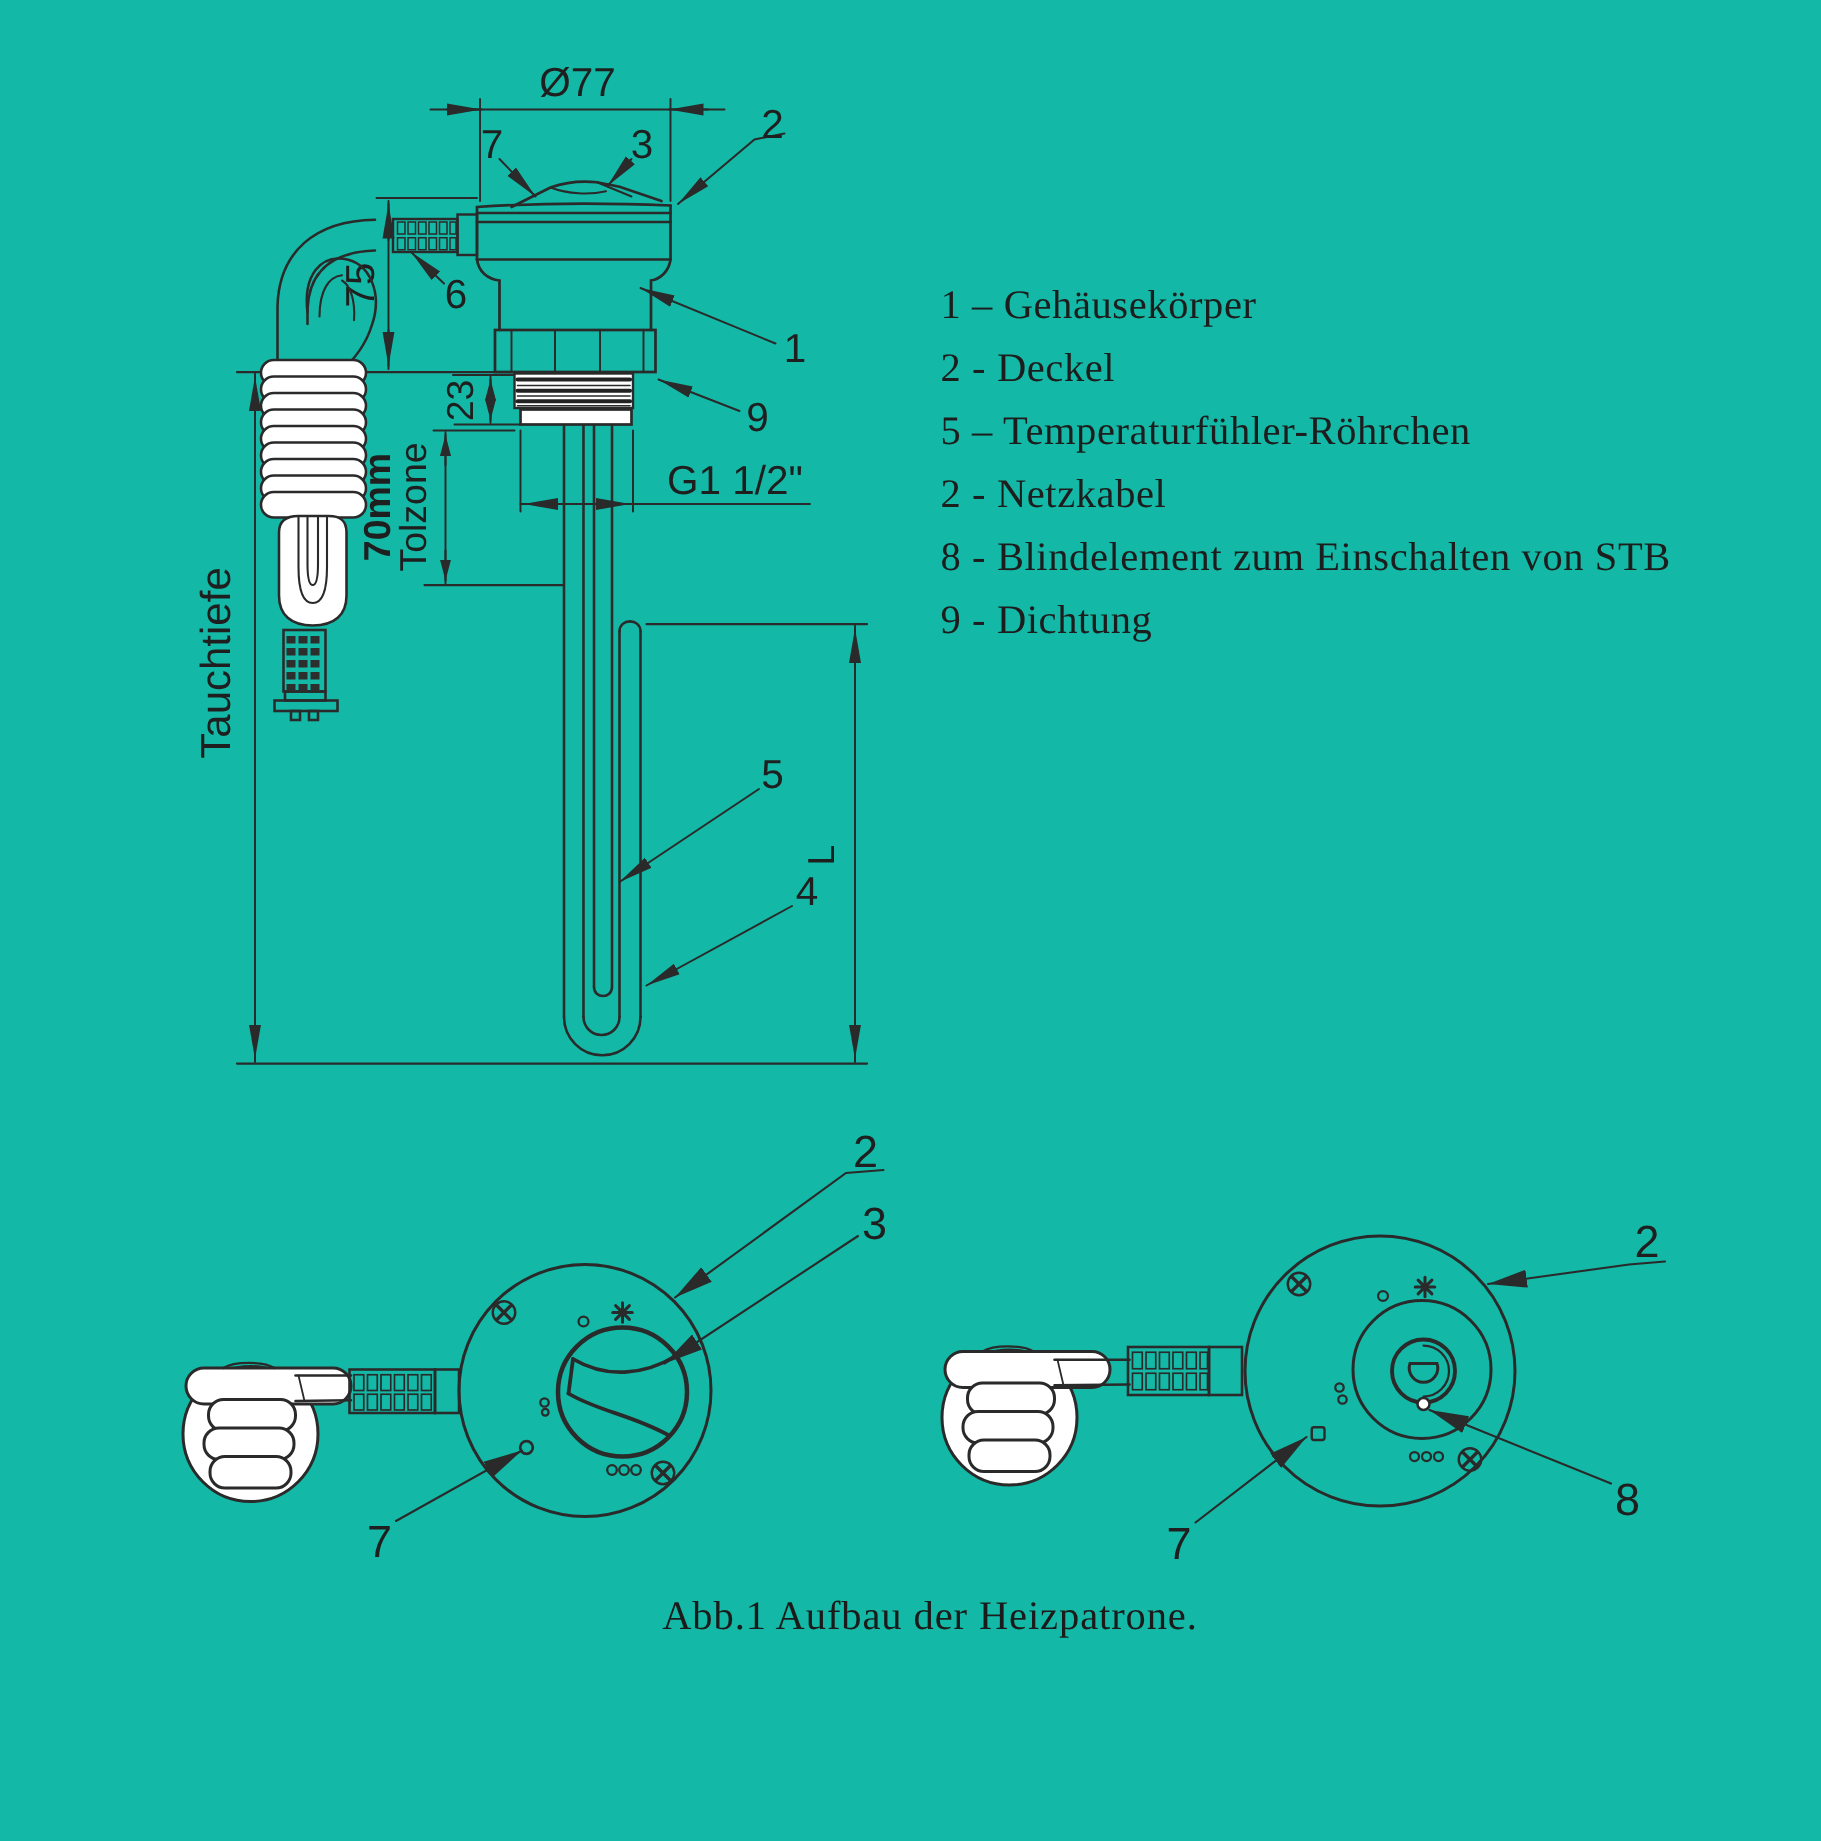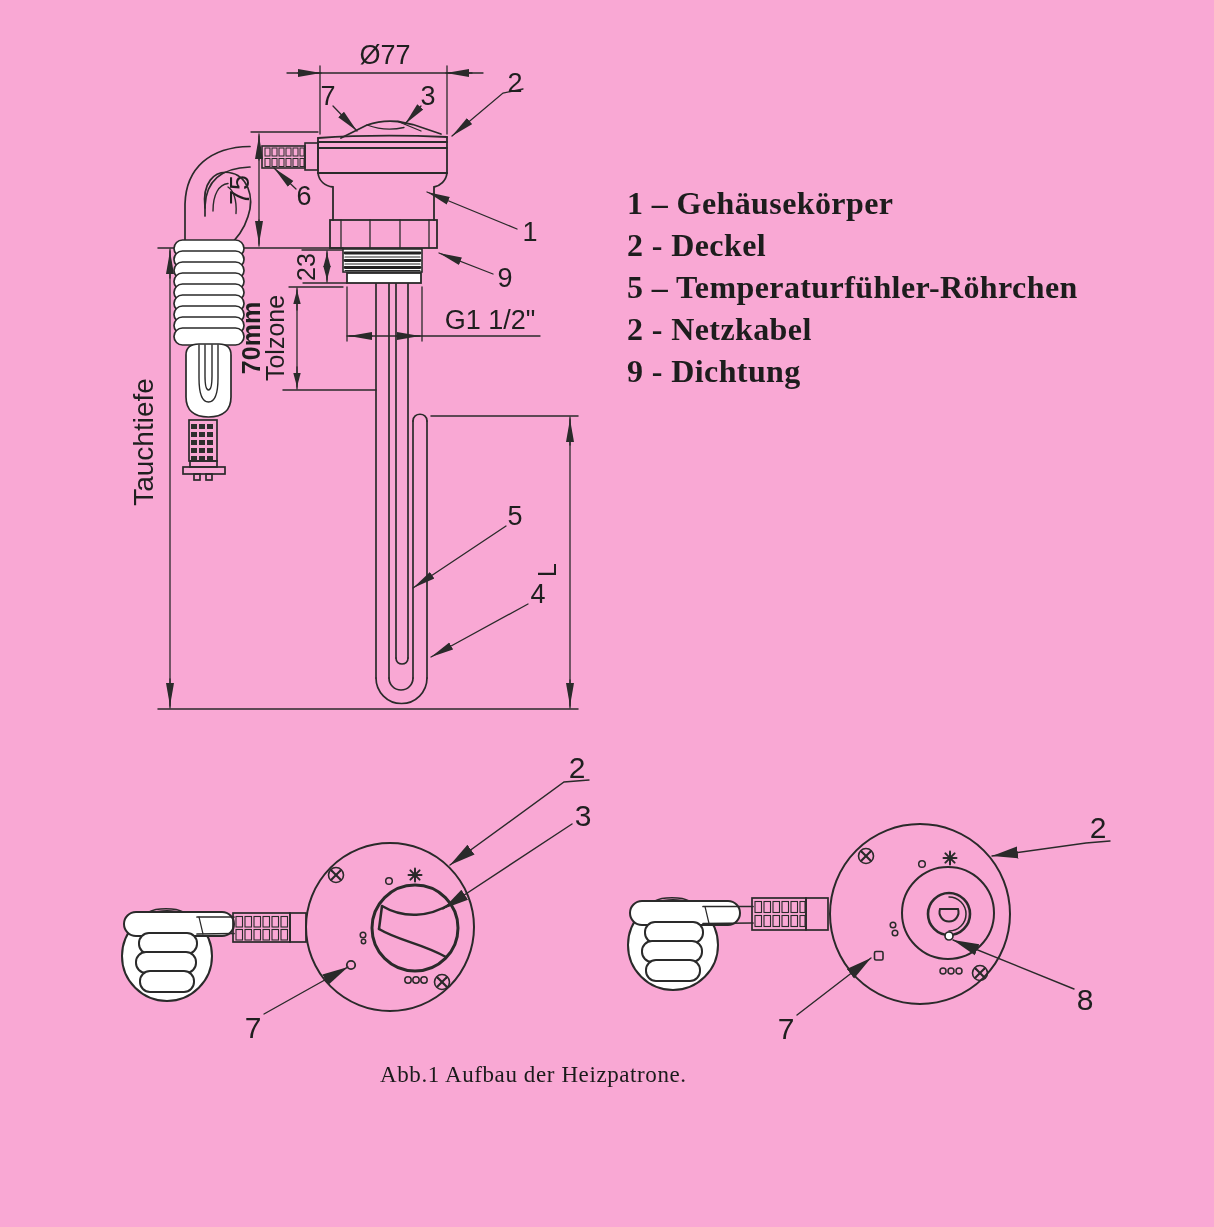--- a/index.html
+++ b/index.html
@@ -1,22 +1,22 @@
 <!DOCTYPE html>
 <html><head>
 <meta charset="utf-8">
 <style>
   html,body{margin:0;padding:0;background:#ffffff;}
-  .page{position:relative;width:1214px;height:1227px;background:#f9a8d4;overflow:hidden;
+  .page{position:relative;width:1214px;height:1227px;background:#14b8a6;overflow:hidden;
         font-family:"Liberation Serif", serif;}
   .drawing-svg{position:absolute;left:0;top:0;}
-  .legend{position:absolute;left:627px;top:182px;font-size:32px;line-height:42px;
-          color:#1d1d1d;letter-spacing:0.4px;white-space:nowrap;font-weight:bold;}
+  .legend{position:absolute;left:627px;top:182px;font-size:27px;line-height:42px;
+          color:#1d1d1d;letter-spacing:0.4px;white-space:nowrap;}
   .legend-item{height:42px;}
-  .cap{position:absolute;color:#1b1b1b;font-size:23px;letter-spacing:0.6px;}
+  .cap{position:absolute;color:#1b1b1b;font-size:27px;letter-spacing:0.6px;text-align:center;}
   .cap-fig{left:380px;top:1062px;width:480px;}
   .cap-tab{left:380px;top:1183px;width:560px;}
   svg text{font-family:"Liberation Sans", sans-serif;fill:#1f1f1f;}
   .dimtxt{font-size:27px;}
   .dimtxt-sm{font-size:25px;}
   .callout{font-size:27px;}
   .callout-big{font-size:30px;}
 </style>
 </head>
 <body>
@@ -389,18 +389,19 @@
     <text class="callout-big" x="1085" y="1010" text-anchor="middle" stroke="none">8</text>
     <text class="callout-big" x="786" y="1039" text-anchor="middle" stroke="none">7</text>
   </g>
 </svg>
 
 <div class="legend">
   <div class="legend-item">1 – Gehäusekörper</div>
   <div class="legend-item">2 - Deckel</div>
   <div class="legend-item">5 – Temperaturfühler-Röhrchen</div>
   <div class="legend-item">2 - Netzkabel</div>
+  <div class="legend-item">8 - Blindelement zum Einschalten von STB</div>
   <div class="legend-item">9 - Dichtung</div>
 </div>
 
 <div class="cap cap-fig">Abb.1 Aufbau der Heizpatrone.</div>
 
 </div>
 
 </body></html>

